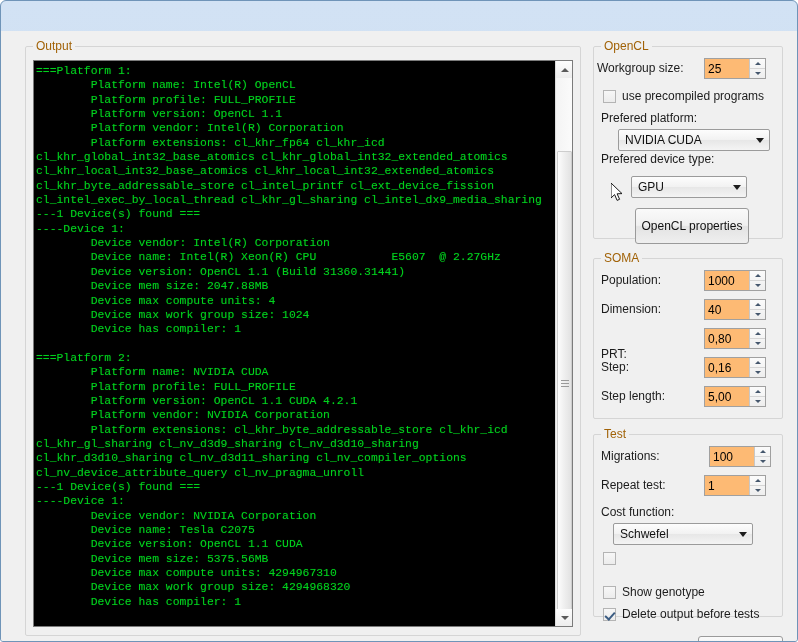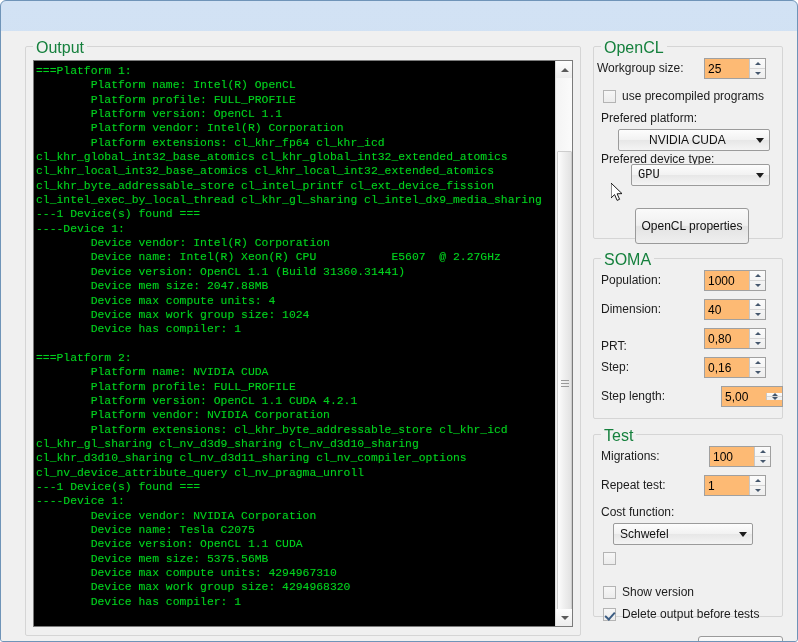--- a/index.html
+++ b/index.html
@@ -86,21 +86,21 @@
   
   .groupbox { position: absolute; }
   .groupbox > .gb-frame {
     position: absolute; left: 0; top: 7px; right: 0; bottom: 0;
     border: 1px solid #d5d5d5;
     border-radius: 2px;
   }
   .groupbox > .gb-legend {
     position: absolute; left: 8px; top: 0px;
     background: #f0f0f0; padding: 0 3px;
-    font-size: 16px; color: #15803d; z-index: 2;
+    font-size: 12px; color: #a16207; z-index: 2;
   }
   
   #gb-output { left: 24px; top: 8px; width: 556px; height: 597px; }
   #console-wrap {
     position: absolute; left: 8px; top: 21px; width: 540px; height: 567px;
     background: #000000; border: 1px solid #7b7b7b;
     overflow: hidden;
   }
   #console {
     position: absolute; left: 2px; top: 3px; right: 18px; bottom: 2px;
@@ -313,31 +313,31 @@
       </div>
 
       <div class="cbrow" style="left:10px; top:50px;">
         <span class="cbox"></span>
         <span class="cblabel">use precompiled programs</span>
       </div>
 
       <div class="row" style="left:8px; top:72px;">
         <span class="lbl">Prefered platform:</span>
       </div>
-      <div class="combo" style="left:25px; top:90px; width:152px;padding-left:24px;">
+      <div class="combo" style="left:25px; top:90px; width:152px;">
         <span class="cval">NVIDIA CUDA</span>
         <span class="carrow">
             <i class="tri-down"></i>
           </span>
       </div>
 
       <div class="row" style="left:8px; top:113px;">
         <span class="lbl">Prefered device type:</span>
       </div>
-      <div class="combo" style="left:38px; top:125px; width:139px;font-family:Liberation Mono, monospace;">
+      <div class="combo" style="left:38px; top:137px; width:116px;">
         <span class="cval">GPU</span>
         <span class="carrow">
             <i class="tri-down"></i>
           </span>
       </div>
 
       <div class="pbtn" style="left:42px; top:169px; width:114px;">OpenCL properties</div>
     </div>
 
     <div class="groupbox" id="gb-soma">
@@ -367,21 +367,21 @@
         <div class="btns">
             <div>
               <span class="sp-up"></span>
             </div>
             <div>
               <span class="sp-dn"></span>
             </div>
           </div>
       </div>
 
-      <div class="row" style="left:8px; top:88px;">
+      <div class="row" style="left:8px; top:96px;">
         <span class="lbl">PRT:</span>
       </div>
       <div class="spin" style="left:111px; top:77px;">
         <div class="val">0,80</div>
         <div class="btns">
             <div>
               <span class="sp-up"></span>
             </div>
             <div>
               <span class="sp-dn"></span>
@@ -400,21 +400,21 @@
             </div>
             <div>
               <span class="sp-dn"></span>
             </div>
           </div>
       </div>
 
       <div class="row" style="left:8px; top:138px;">
         <span class="lbl">Step length:</span>
       </div>
-      <div class="spin" style="left:128px; top:135px;align-items:center;">
+      <div class="spin" style="left:111px; top:135px;">
         <div class="val">5,00</div>
         <div class="btns">
             <div>
               <span class="sp-up"></span>
             </div>
             <div>
               <span class="sp-dn"></span>
             </div>
           </div>
       </div>
@@ -463,21 +463,21 @@
             <i class="tri-down"></i>
           </span>
       </div>
 
       <div class="cbrow" style="left:10px; top:124px; width:160px;">
         <span class="cbox"></span>
       </div>
 
       <div class="cbrow" style="left:10px; top:158px;">
         <span class="cbox"></span>
-        <span class="cblabel">Show version</span>
+        <span class="cblabel">Show genotype</span>
       </div>
 
       <div class="cbrow" style="left:10px; top:180px;">
         <span class="cbox checked"></span>
         <span class="cblabel">Delete output before tests</span>
       </div>
     </div>
 
     <div class="pbtn" id="btn-run">Run test</div>
 

